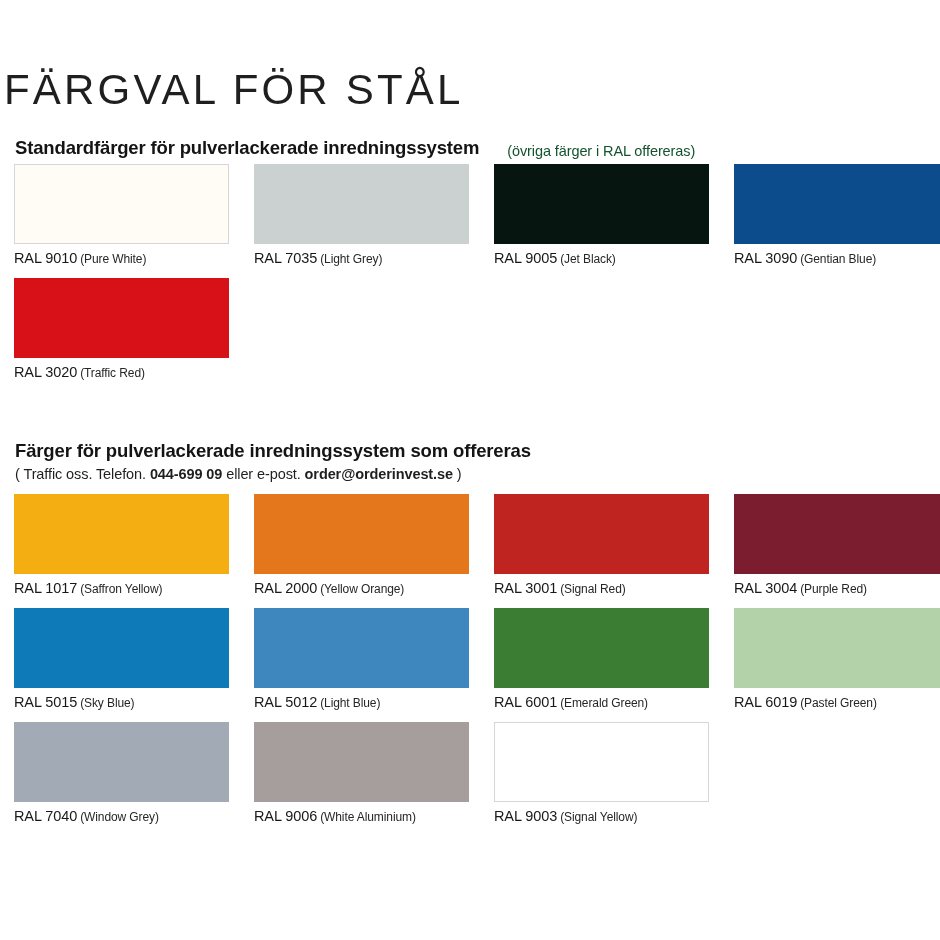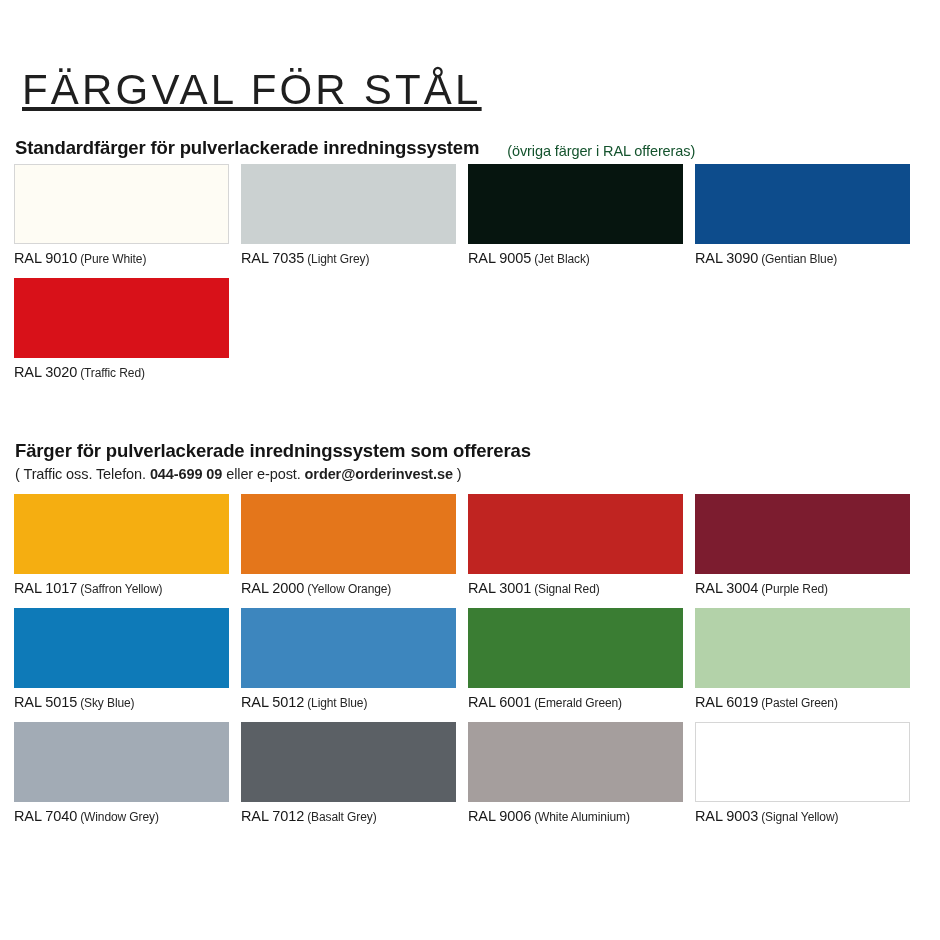--- a/index.html
+++ b/index.html
@@ -21,29 +21,28 @@
     left: 0; top: 0;
     width: 940px;
     height: 940px;
     box-sizing: border-box;
     padding: 0 14px;
   }
 
   
   .main-title {
     position: absolute;
-    left: 22px;
+    left: 4px;
     top: 41px;
     font-size: 42px;
     font-weight: 300;
     letter-spacing: 3.2px;
     line-height: 1;
     color: #1f1f1f;
     white-space: nowrap;
-    text-decoration: underline;
   }
 
   
   .section-1-head {
     position: absolute;
     left: 15px;
     top: 137px;
     height: 22px;
     display: flex;
     align-items: flex-end;
@@ -85,21 +84,21 @@
   .contact-line b { font-weight: bold; }
 
   
   .grid {
     position: absolute;
     left: 14px;
     width: 914px;
   }
   .grid-row {
     display: flex;
-    gap: 12px;
+    gap: 25px;
     margin-bottom: 11px;
     align-items: center;
   }
   .cell {
     width: 215px;
     flex: 0 0 215px;
   }
   .swatch {
     width: 215px;
     height: 80px;
@@ -212,24 +211,20 @@
           <div class="swatch" title="RAL 6019" style="background: rgb(179, 210, 169);"></div>
           <div class="label"><span class="code">RAL 6019</span><span class="name">(Pastel Green)</span></div>
         </div>
       </div>
       <div class="grid-row">
         <div class="cell">
           <div class="swatch" title="RAL 7040" style="background: rgb(162, 171, 181);"></div>
           <div class="label"><span class="code">RAL 7040</span><span class="name">(Window Grey)</span></div>
         </div>
         <div class="cell">
-          <div class="swatch" title="RAL 7012" style="background: rgb(91, 96, 101);"></div>
-          <div class="label"><span class="code">RAL 7012</span><span class="name">(Basalt Grey)</span></div>
-        </div>
-        <div class="cell">
           <div class="swatch" title="RAL 9006" style="background: rgb(165, 158, 157);"></div>
           <div class="label"><span class="code">RAL 9006</span><span class="name">(White Aluminium)</span></div>
         </div>
         <div class="cell">
           <div class="swatch bordered" title="RAL 9003" style="background: rgb(255, 255, 255);"></div>
           <div class="label"><span class="code">RAL 9003</span><span class="name">(Signal Yellow)</span></div>
         </div>
       </div>
     </div>
 

